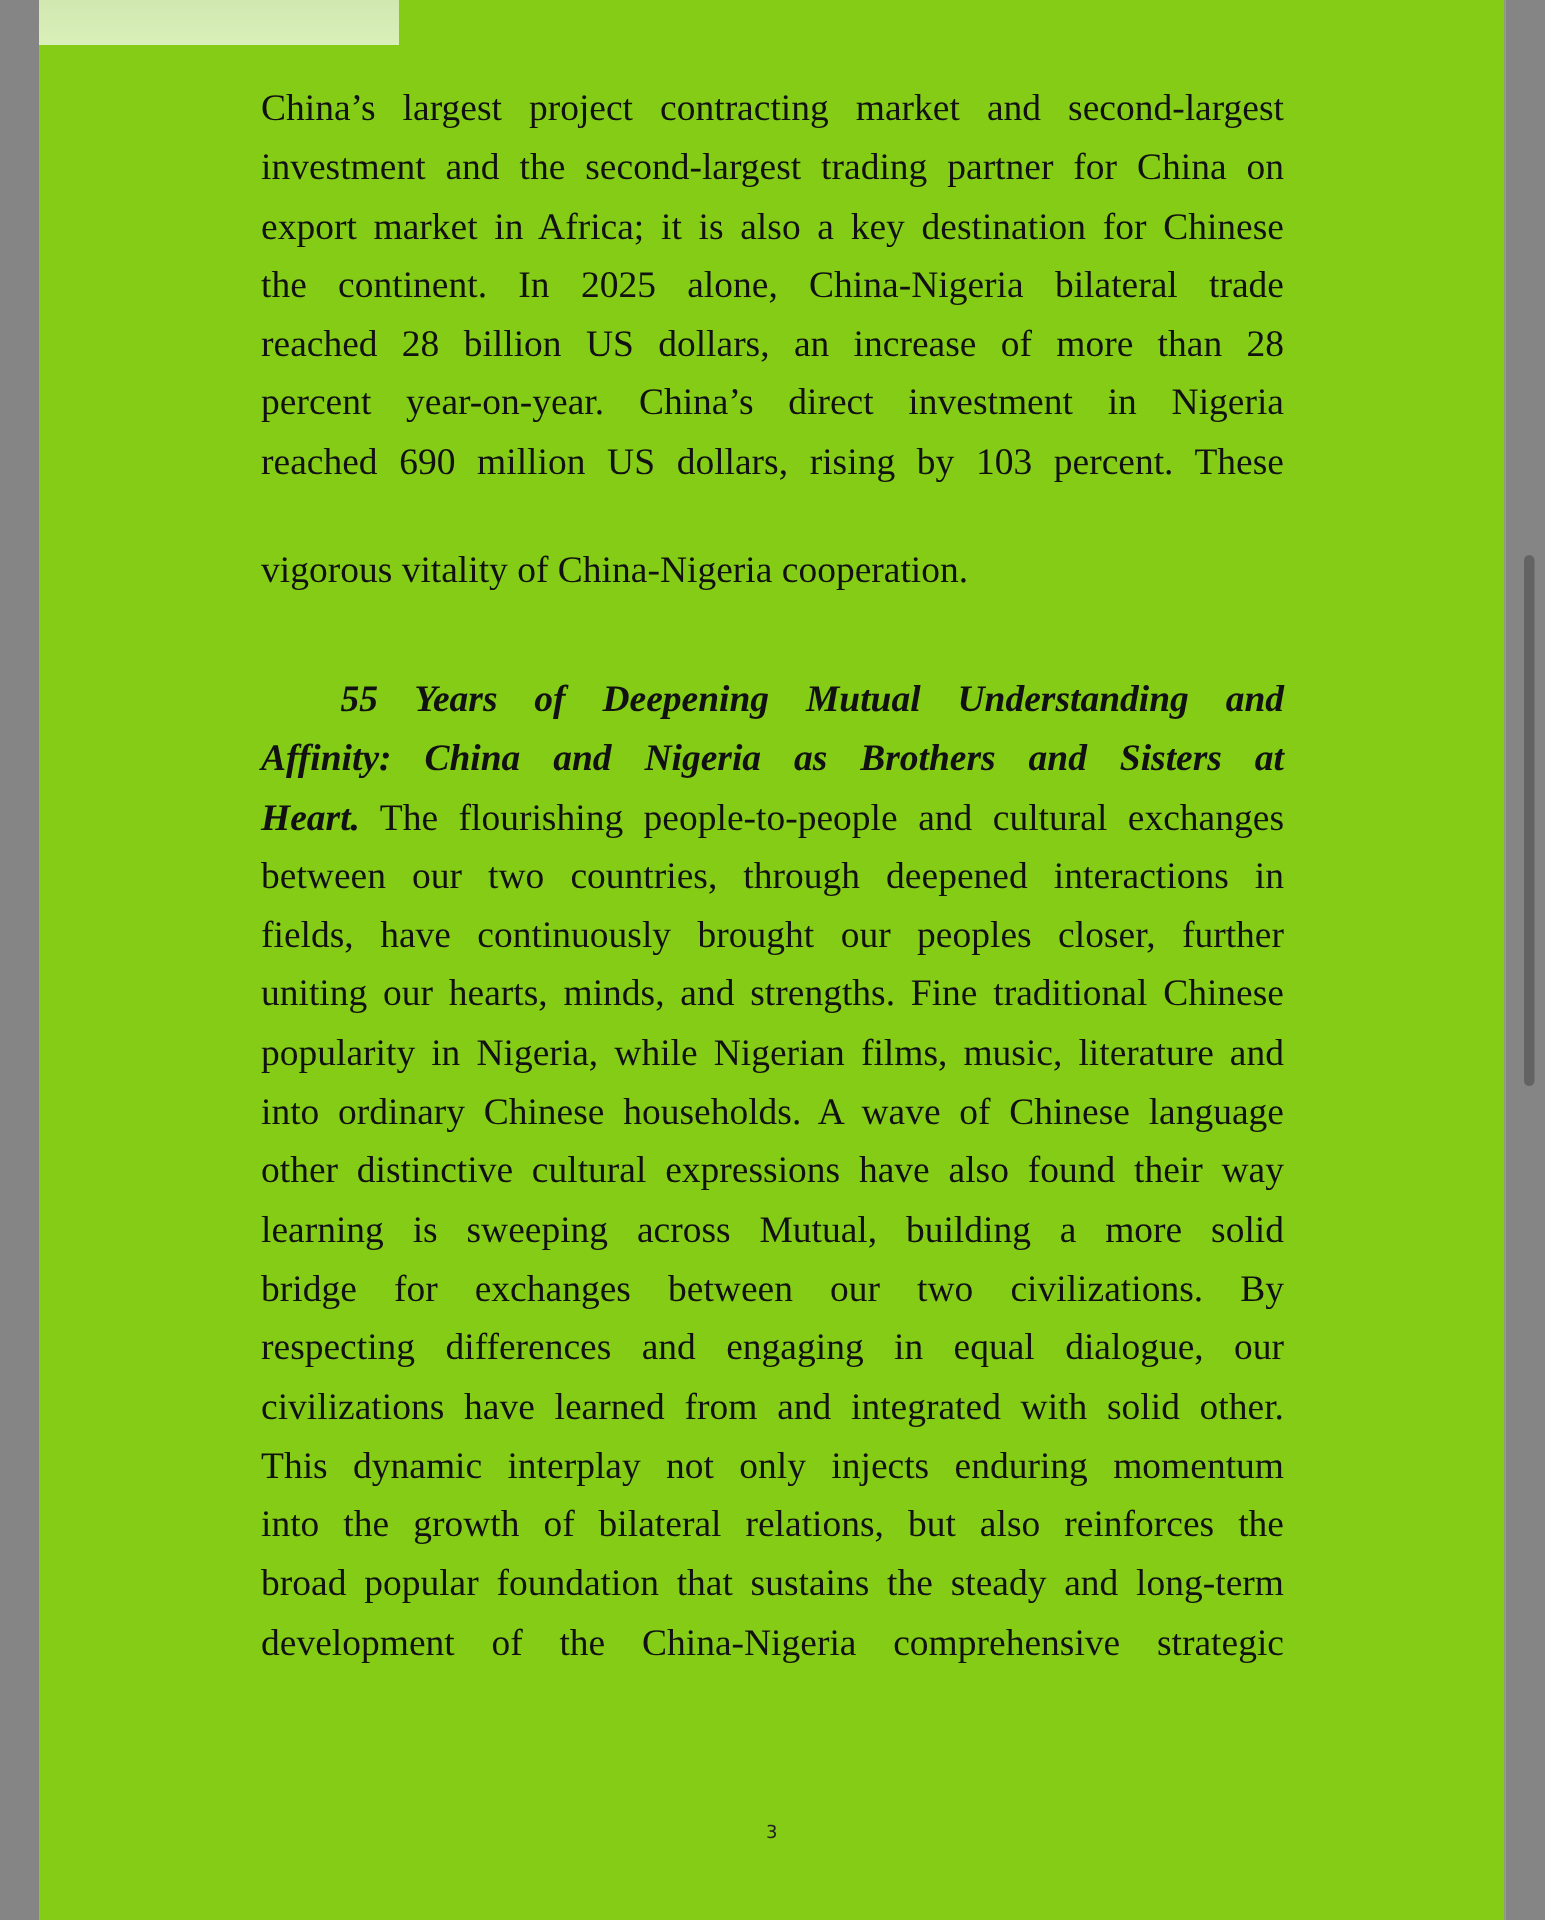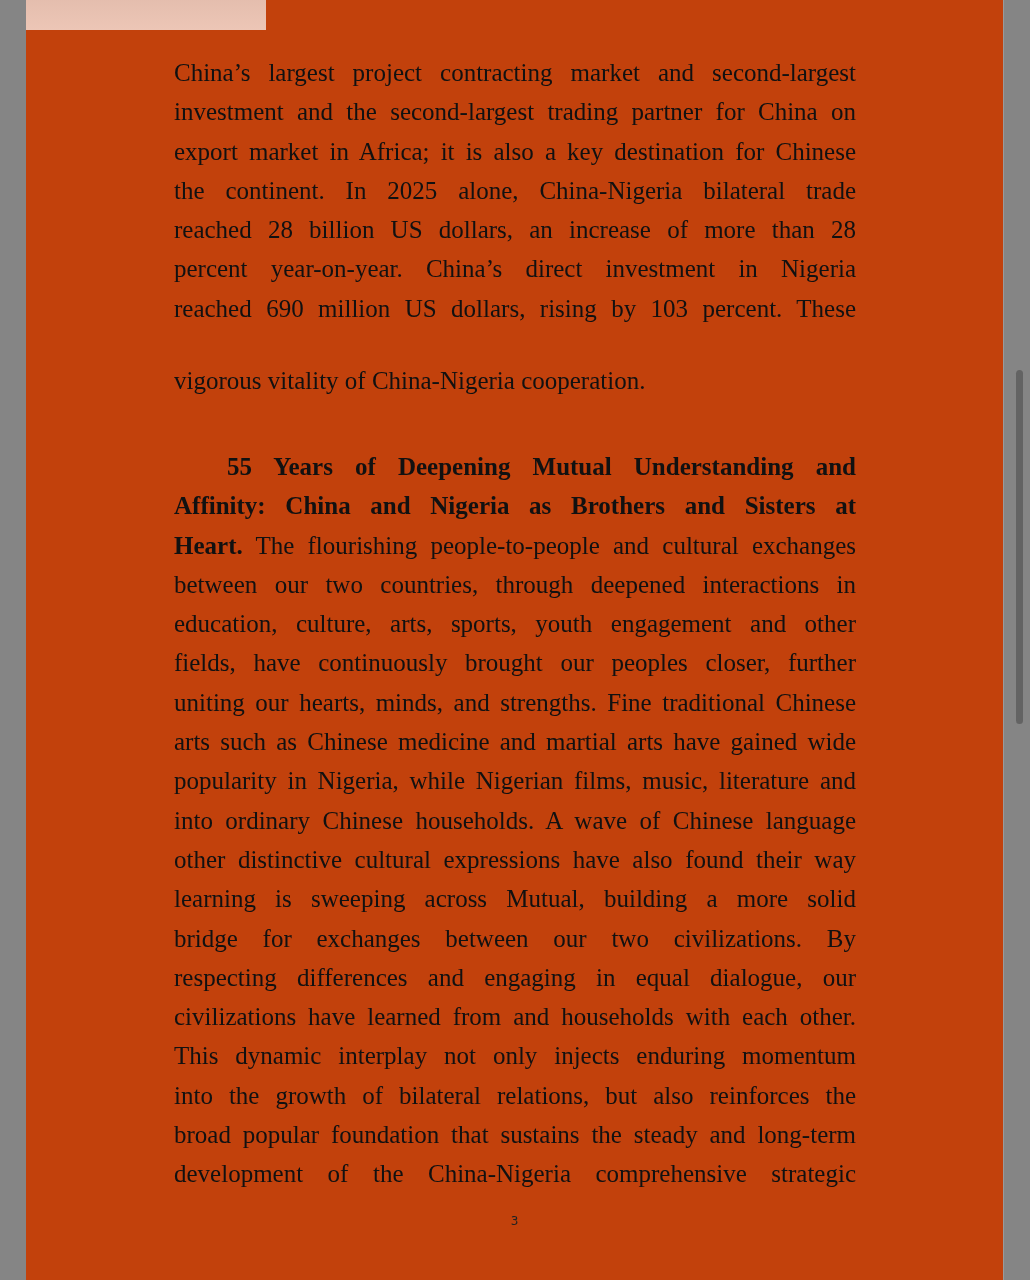--- a/index.html
+++ b/index.html
@@ -4,37 +4,37 @@
 <style>
   html, body { margin: 0; padding: 0; }
   body {
     width: 1030px; height: 1280px; overflow: hidden;
     background: #858585; position: relative;
     font-family: "Liberation Serif", "DejaVu Serif", serif;
   }
   .viewer { position: absolute; left: 0; top: 0; width: 1030px; height: 1280px; background: #858585; }
   .page {
     position: absolute; left: 26px; top: 0; width: 977px; height: 1280px;
-    background: #c2410c;
+    background: #84cc16;
   }
   .page-shade {
     position: absolute; left: 0; top: 0; width: 240px; height: 30px;
     background: linear-gradient(to bottom, #f3f3f3, #ffffff);
     opacity: 0.7;
   }
   .text-block {
     position: absolute; left: 148px; width: 682px;
     font-size: 25px; line-height: 39.3px; color: #111;
     text-align: justify; text-align-last: auto;
   }
   .para1 { top: 53px; }
   .para2 { top: 447px; text-indent: 53px; }
   .para1 .ln, .para2 .ln { display: block; text-align: justify; text-align-last: justify; white-space: nowrap; }
   .para1 .ln.last, .para2 .ln.last { text-align-last: left; margin-top: 33px; }
-  b.head { font-weight: bold; }
+  b.head { font-weight: bold; font-style: italic; }
   .page-number {
     position: absolute; left: 0; width: 977px; top: 1214px;
     text-align: center; font-family: "DejaVu Sans", sans-serif; font-size: 12px; color: #222;
   }
   .scrollbar-track {
     position: absolute; left: 1003px; top: 0; width: 27px; height: 1280px;
     background: #858585; border-left: 1px solid #9a9a9a; box-sizing: border-box;
   }
   .scrollbar-thumb {
     position: absolute; left: 1016px; top: 370px; width: 7px; height: 354px;
@@ -57,31 +57,29 @@
       <span class="ln">percent year-on-year. China’s direct investment in Nigeria</span>
       <span class="ln">reached 690 million US dollars, rising by 103 percent. These</span>
       <span class="ln last">vigorous vitality of China-Nigeria cooperation.</span>
     </div>
 
     <div class="text-block para2">
       <span class="ln"><b class="head">55 Years of Deepening Mutual Understanding and</b></span>
       <span class="ln" style="text-indent:0"><b class="head">Affinity: China and Nigeria as Brothers and Sisters at</b></span>
       <span class="ln" style="text-indent:0"><b class="head">Heart.</b><span> The flourishing people-to-people and cultural exchanges</span></span>
       <span class="ln" style="text-indent:0">between our two countries, through deepened interactions in</span>
-      <span class="ln" style="text-indent:0">education, culture, arts, sports, youth engagement and other</span>
       <span class="ln" style="text-indent:0">fields, have continuously brought our peoples closer, further</span>
       <span class="ln" style="text-indent:0">uniting our hearts, minds, and strengths. Fine traditional Chinese</span>
-      <span class="ln" style="text-indent:0">arts such as Chinese medicine and martial arts have gained wide</span>
       <span class="ln" style="text-indent:0">popularity in Nigeria, while Nigerian films, music, literature and</span>
       <span class="ln" style="text-indent:0">into ordinary Chinese households. A wave of Chinese language</span>
       <span class="ln" style="text-indent:0">other distinctive cultural expressions have also found their way</span>
       <span class="ln" style="text-indent:0">learning is sweeping across Mutual, building a more solid</span>
       <span class="ln" style="text-indent:0">bridge for exchanges between our two civilizations. By</span>
       <span class="ln" style="text-indent:0">respecting differences and engaging in equal dialogue, our</span>
-      <span class="ln" style="text-indent:0">civilizations have learned from and households with each other.</span>
+      <span class="ln" style="text-indent:0">civilizations have learned from and integrated with solid other.</span>
       <span class="ln" style="text-indent:0">This dynamic interplay not only injects enduring momentum</span>
       <span class="ln" style="text-indent:0">into the growth of bilateral relations, but also reinforces the</span>
       <span class="ln" style="text-indent:0">broad popular foundation that sustains the steady and long-term</span>
       <span class="ln" style="text-indent:0">development of the China-Nigeria comprehensive strategic</span>
     </div>
 
     <div class="page-number">3</div>
   </div>
 
   <div class="scrollbar-track"></div>

